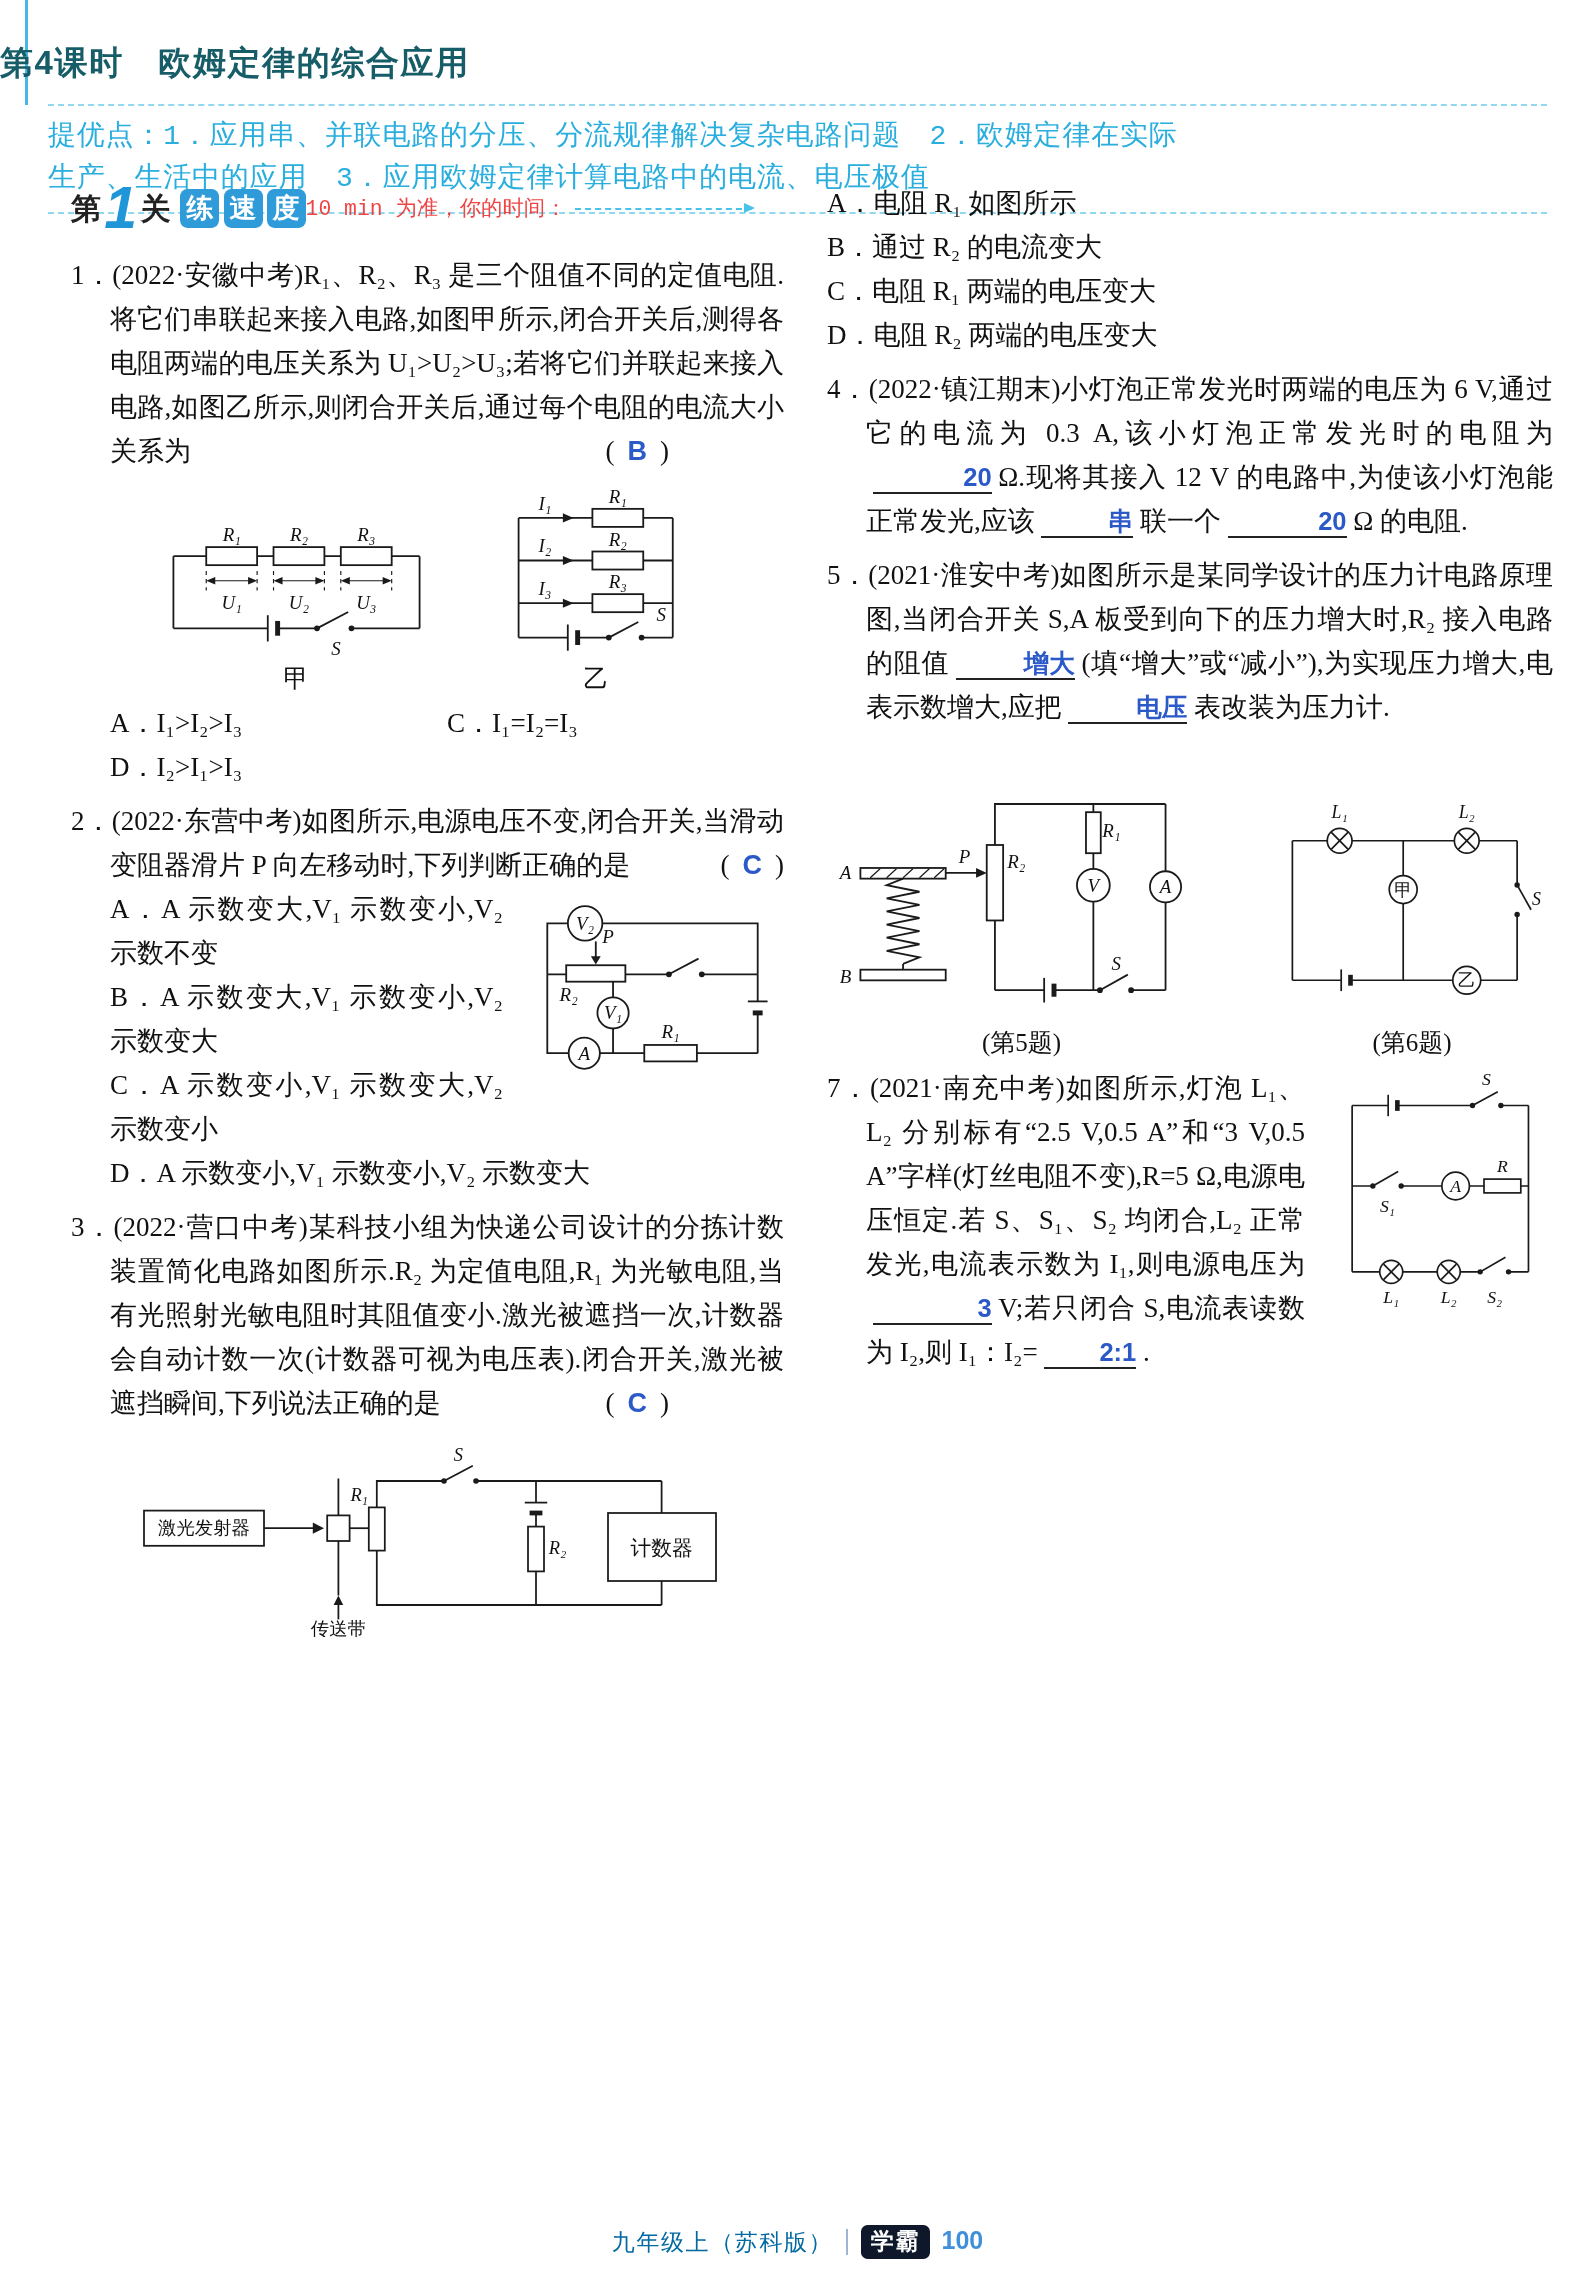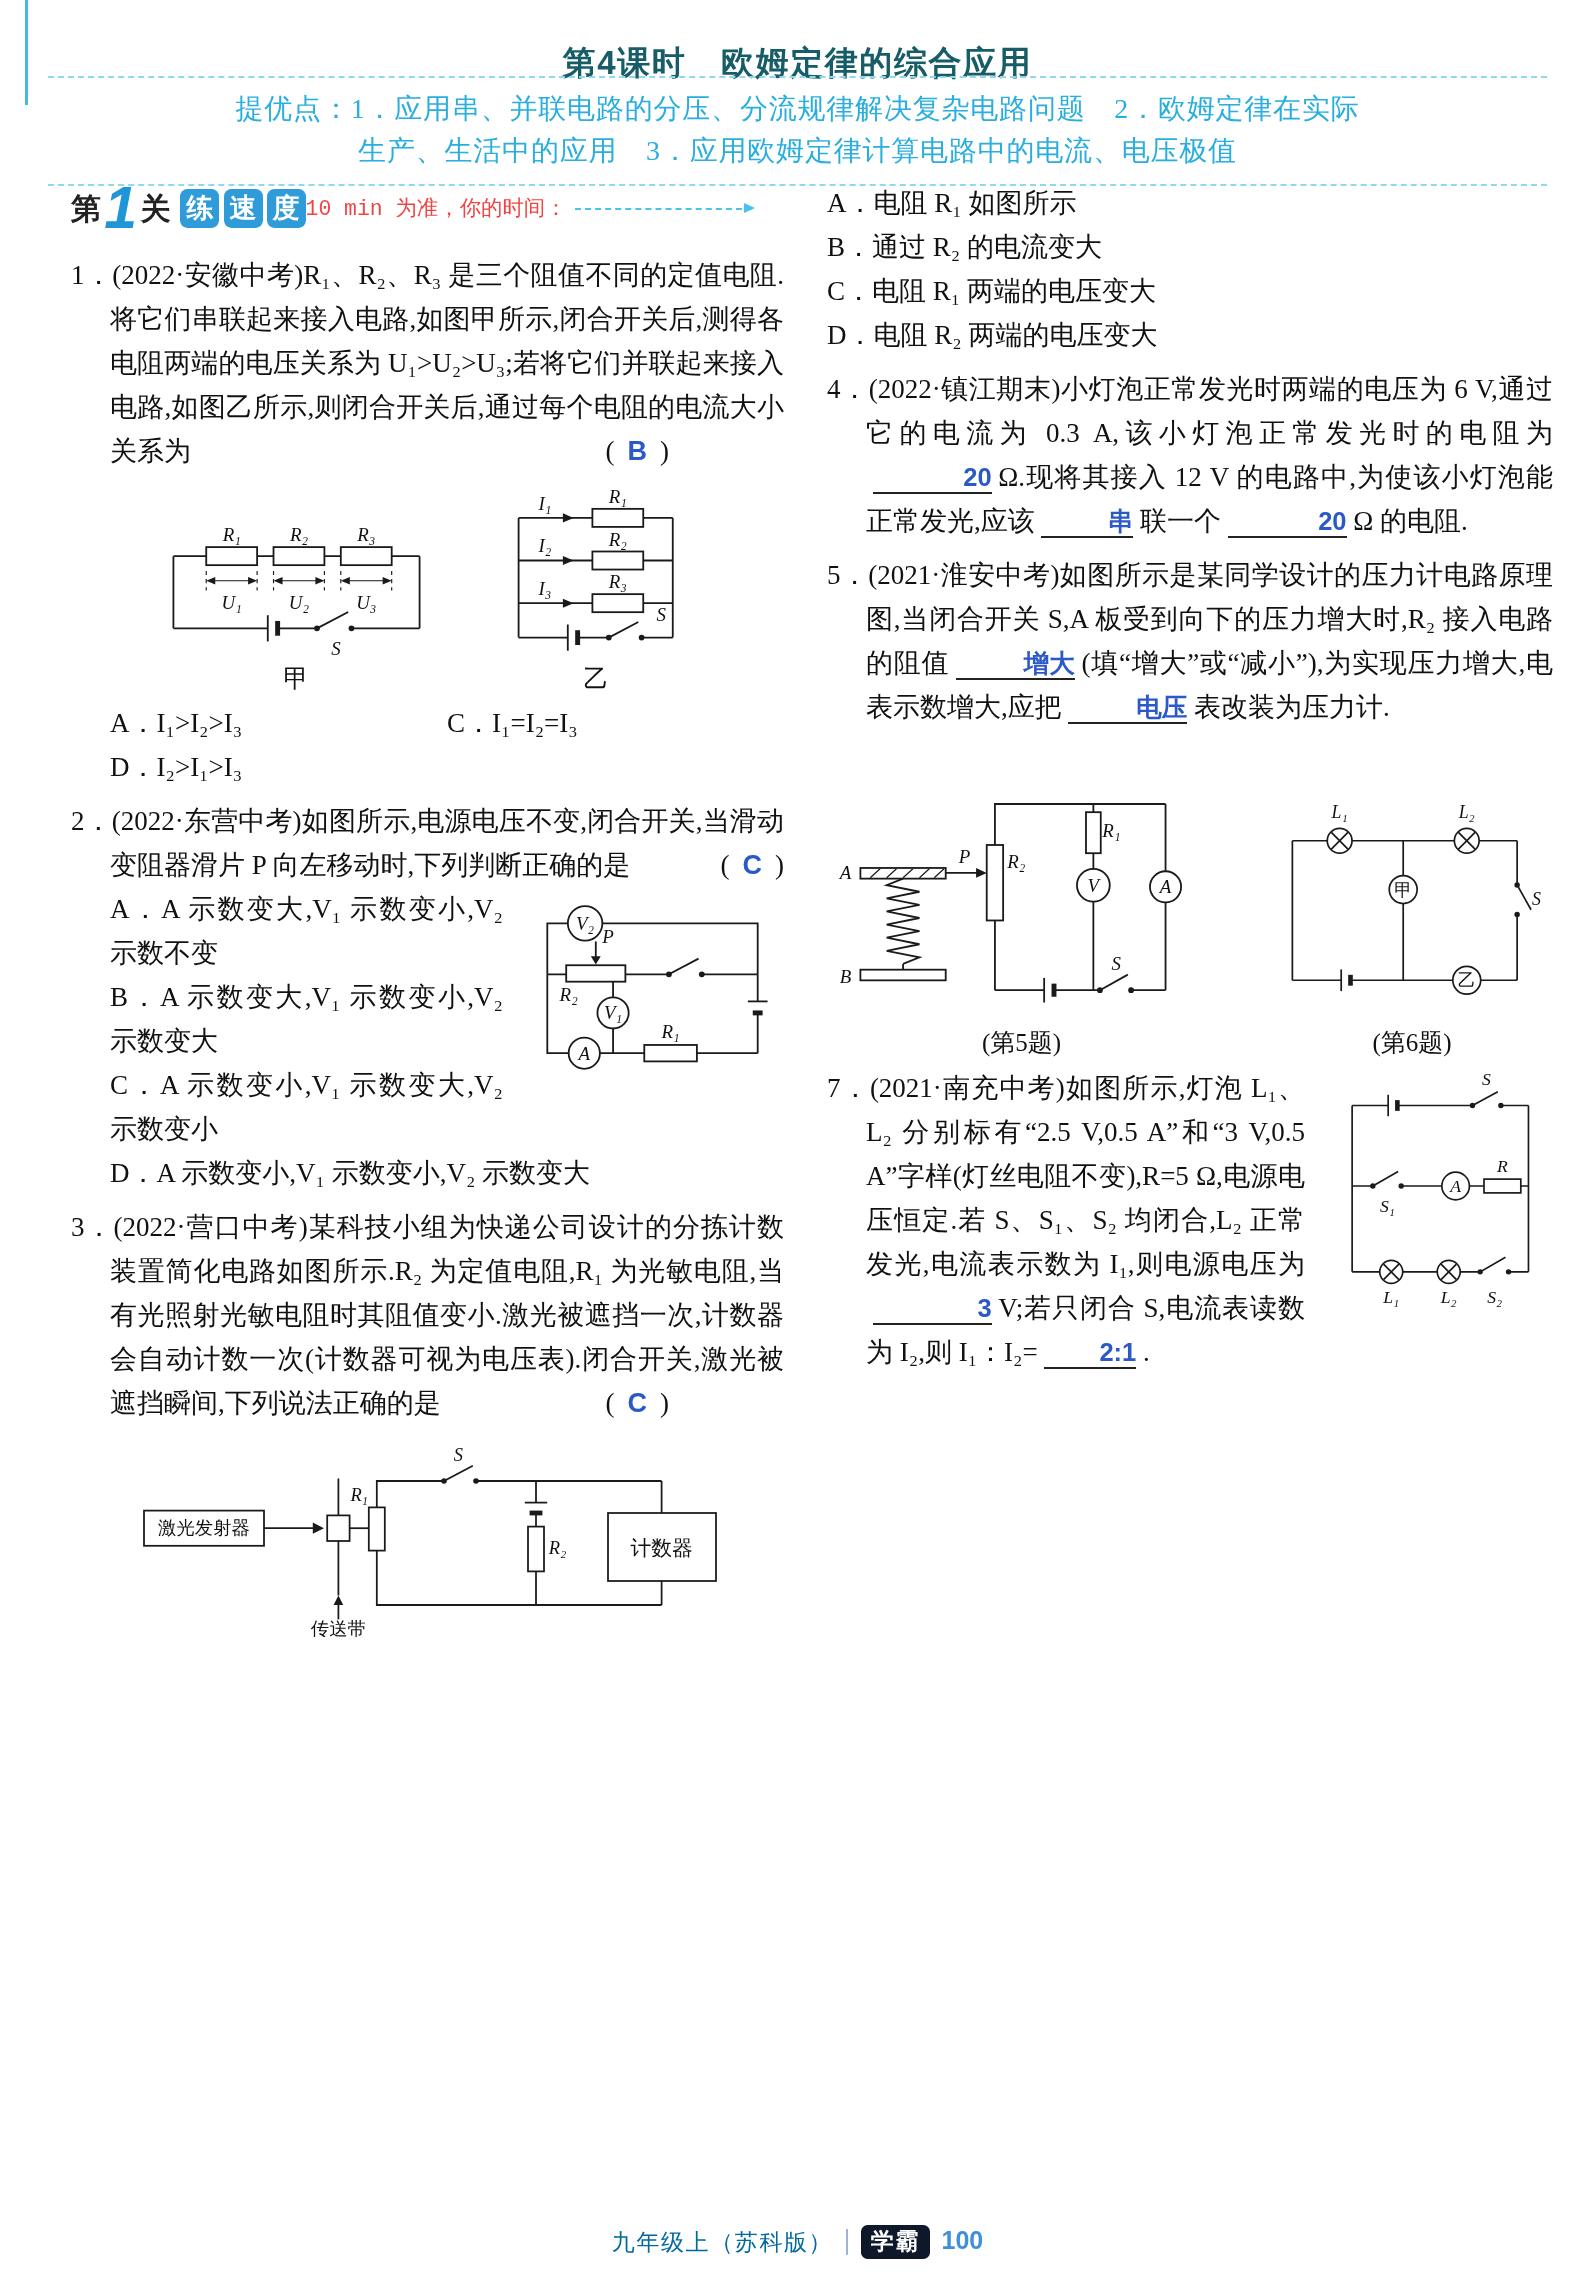--- a/index.html
+++ b/index.html
@@ -2,27 +2,27 @@
 <html style="font-size:13px"><head>
 <meta charset="utf-8">
 <style>
   * { margin:0; padding:0; box-sizing:border-box; }
   html,body { background:#ffffff; }
   body { width:1595px; height:2295px; position:relative; font-family:"Liberation Serif","DejaVu Serif",serif; color:#111; }
   .page { position:absolute; inset:0; overflow:hidden; }
 
   .edge-mark { position:absolute; left:25px; top:0; width:3.3px; height:105px; background:#45b8e8; }
 
-  .page-title { position:absolute; top:41px; left:0; width:100%; text-align:center;
+  .page-title { position:absolute; top:41px; left:0; width:100%; 
     font-family:"Liberation Sans","DejaVu Sans",sans-serif; font-weight:bold; font-size:33px; color:#175d68; letter-spacing:1.6px; }
 
-  .tips { position:absolute; top:76px; left:48px; right:48px;
+  .tips { position:absolute; top:104px; left:48px; right:48px;
     border-top:2.5px dashed #8fd8ef; border-bottom:2.5px dashed #8fd8ef;
-    padding:10px 0 11.5px; text-align:center; color:#29aede;
-    font-family:Liberation Serif, serif; font-size:28px; line-height:1.5; letter-spacing:0.8px; }
+    padding:10px 0 11.5px; text-align:left; color:#29aede;
+    font-family:Liberation Mono, monospace; font-size:28px; line-height:1.5; letter-spacing:0.8px; }
 
   .col { position:absolute; top:179px; font-size:27px; line-height:44px; text-align:justify; }
   .col-left  { left:71px;  width:713px; }
   .col-right { left:827px; width:726px; }
 
   
   .section-head { display:flex; align-items:center; margin-bottom:15px; font-family:"Liberation Sans","DejaVu Sans",sans-serif; }
   .sh-pre,.sh-suf { font-size:30px; font-weight:bold; color:#222; }
   .sh-num { font-size:59px; font-weight:bold; font-style:italic; color:#1e96d8; line-height:1; margin:0 3.3px; }
   .badge { display:flex; gap:4.1px; margin-left:10px; }

